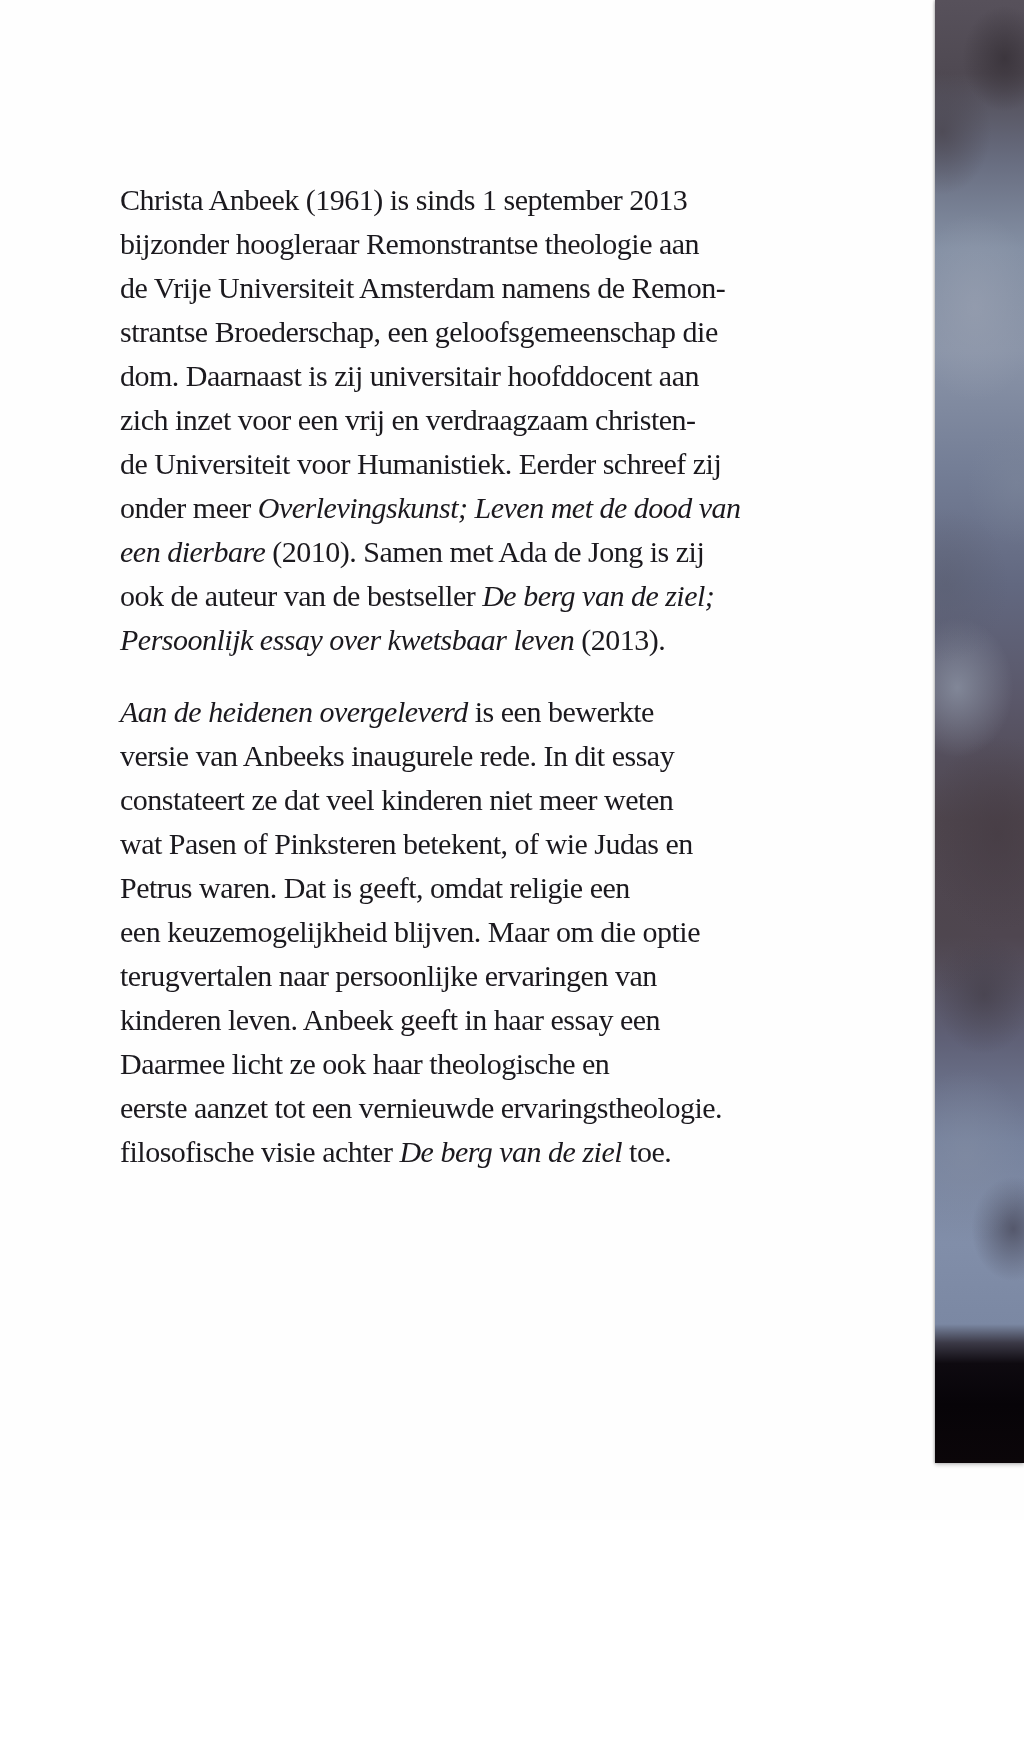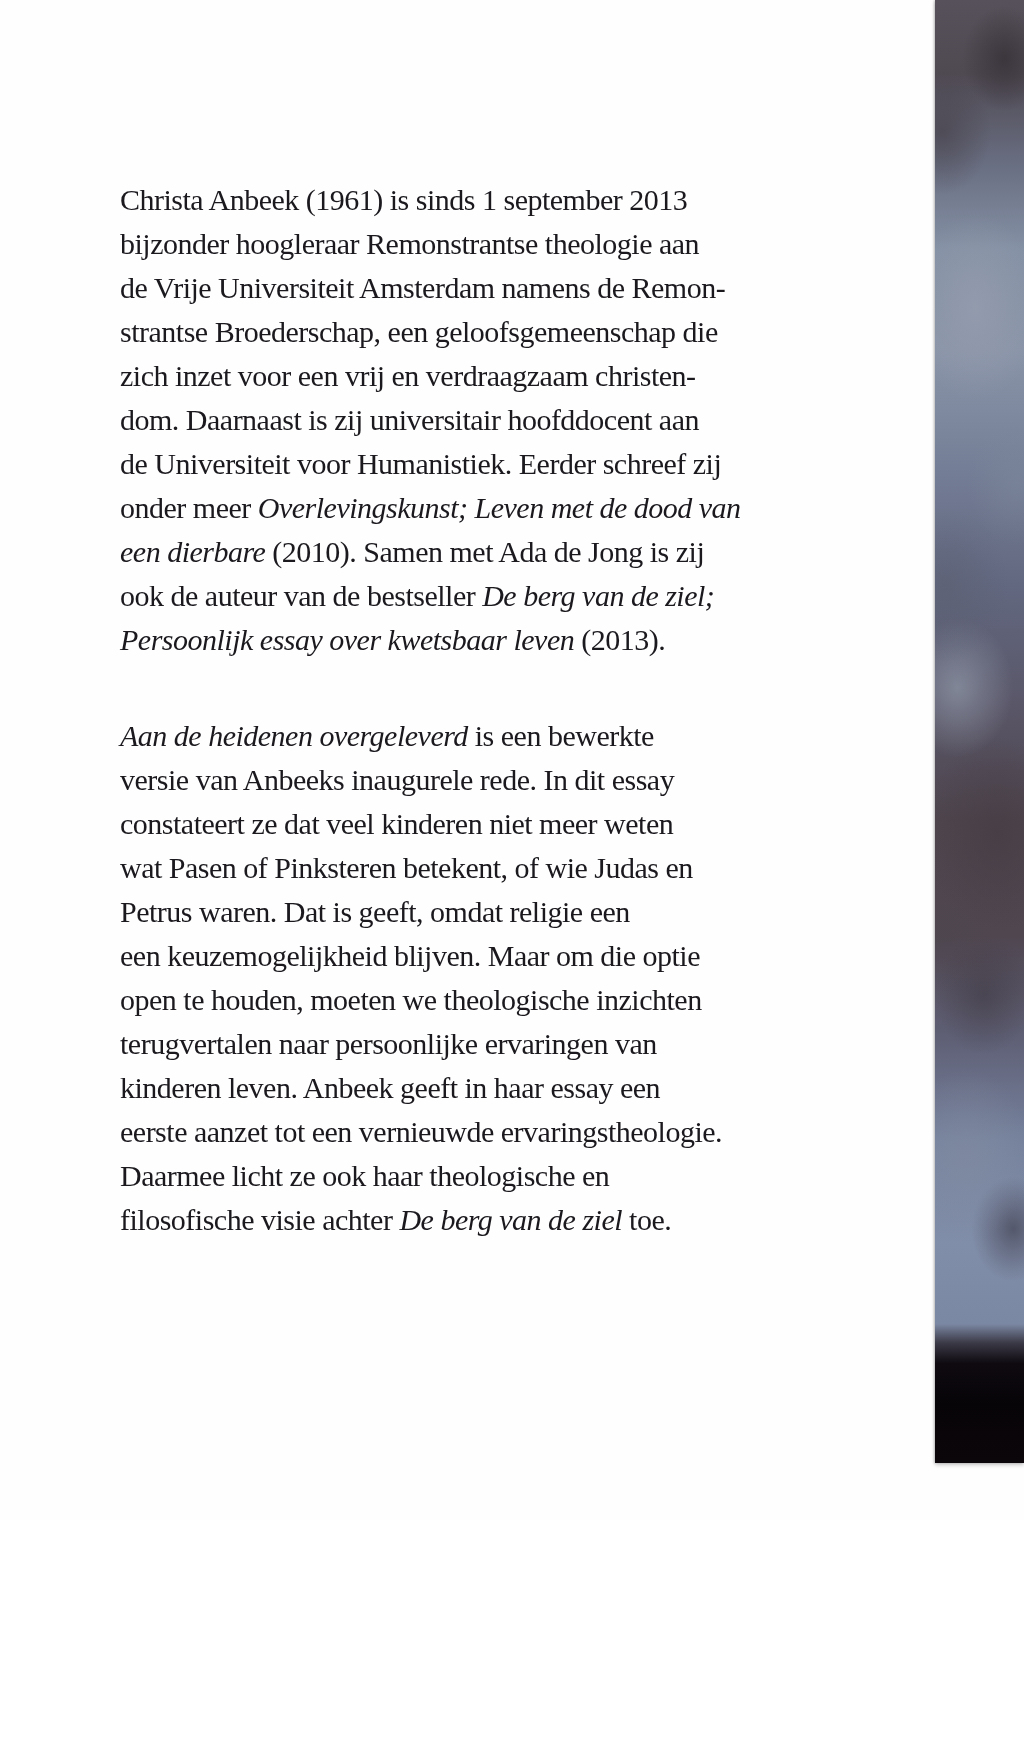--- a/index.html
+++ b/index.html
@@ -24,21 +24,21 @@
   .para {
     margin: 0;
     padding: 0;
     font-size: 30px;
     line-height: 44px;
     letter-spacing: -0.5px;
     color: #1b191e;
     text-rendering: optimizeLegibility;
   }
   .para + .para {
-    margin-top: 52px;
+    margin-top: 28px;
   }
   .line {
     display: block;
     white-space: nowrap;
   }
   .para em {
     font-style: italic;
   }
   .photo-strip {
     position: absolute;
@@ -83,37 +83,36 @@
 </head>
 <body>
 
 <div class="page">
   <section class="text-block" id="paragraphs">
       <p class="para">
         <span class="line"><span>Christa Anbeek (1961) is sinds 1 september 2013</span></span>
         <span class="line"><span>bijzonder hoogleraar Remonstrantse theologie aan</span></span>
         <span class="line"><span>de Vrije Universiteit Amsterdam namens de Remon-</span></span>
         <span class="line"><span>strantse Broederschap, een geloofsgemeenschap die</span></span>
+        <span class="line"><span>dom. Daarnaast is zij universitair hoofddocent aan</span></span>
         <span class="line"><span>zich inzet voor een vrij en verdraagzaam christen-</span></span>
-        <span class="line"><span>dom. Daarnaast is zij universitair hoofddocent aan</span></span>
         <span class="line"><span>de Universiteit voor Humanistiek. Eerder schreef zij</span></span>
         <span class="line"><span>onder meer </span><em>Overlevingskunst; Leven met de dood van</em></span>
         <span class="line"><em>een dierbare</em><span> (2010). Samen met Ada de Jong is zij</span></span>
         <span class="line"><span>ook de auteur van de bestseller </span><em>De berg van de ziel;</em></span>
         <span class="line"><em>Persoonlijk essay over kwetsbaar leven</em><span> (2013).</span></span>
       </p>
       <p class="para">
         <span class="line"><em>Aan de heidenen overgeleverd</em><span> is een bewerkte</span></span>
         <span class="line"><span>versie van Anbeeks inaugurele rede. In dit essay</span></span>
         <span class="line"><span>constateert ze dat veel kinderen niet meer weten</span></span>
         <span class="line"><span>wat Pasen of Pinksteren betekent, of wie Judas en</span></span>
         <span class="line"><span>Petrus waren. Dat is geeft, omdat religie een</span></span>
         <span class="line"><span>een keuzemogelijkheid blijven. Maar om die optie</span></span>
-        <span class="line"><span>open te houden, moeten we theologische inzichten</span></span>
         <span class="line"><span>terugvertalen naar persoonlijke ervaringen van</span></span>
         <span class="line"><span>kinderen leven. Anbeek geeft in haar essay een</span></span>
+        <span class="line"><span>Daarmee licht ze ook haar theologische en</span></span>
         <span class="line"><span>eerste aanzet tot een vernieuwde ervaringstheologie.</span></span>
-        <span class="line"><span>Daarmee licht ze ook haar theologische en</span></span>
         <span class="line"><span>filosofische visie achter </span><em>De berg van de ziel</em><span> toe.</span></span>
       </p>
     </section>
   <aside class="photo-strip"></aside>
 </div>
 
 </body></html>

